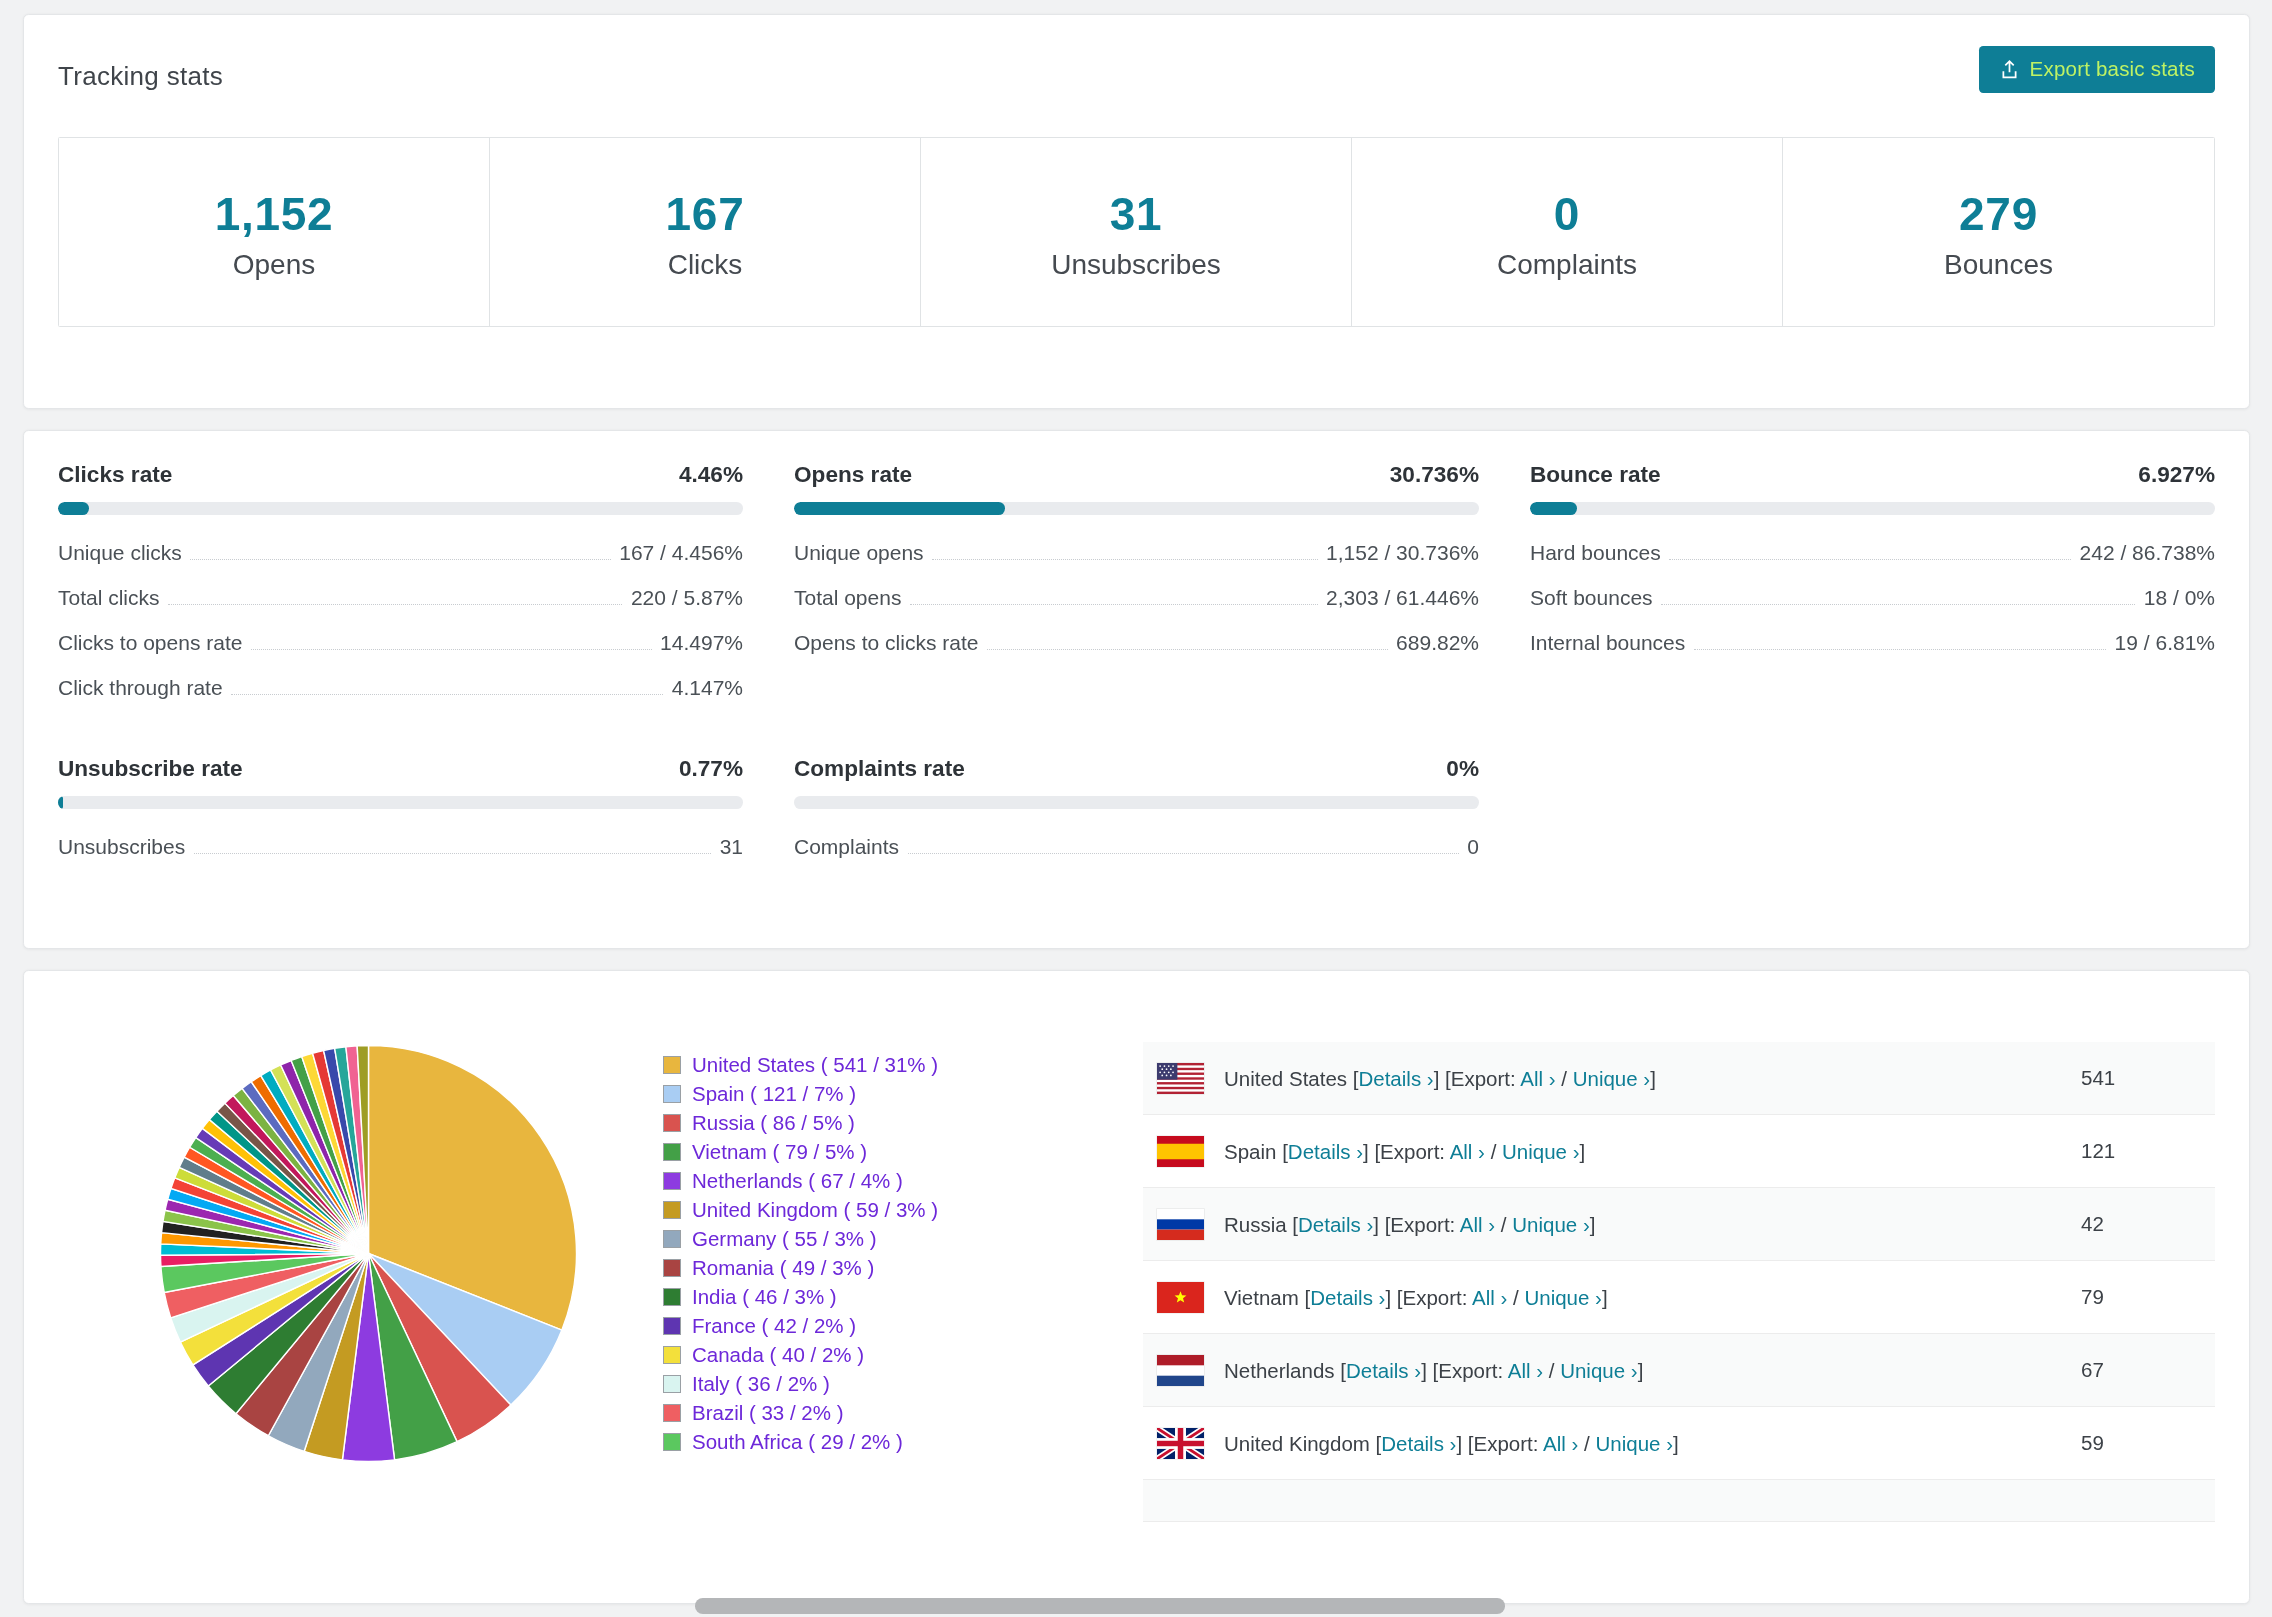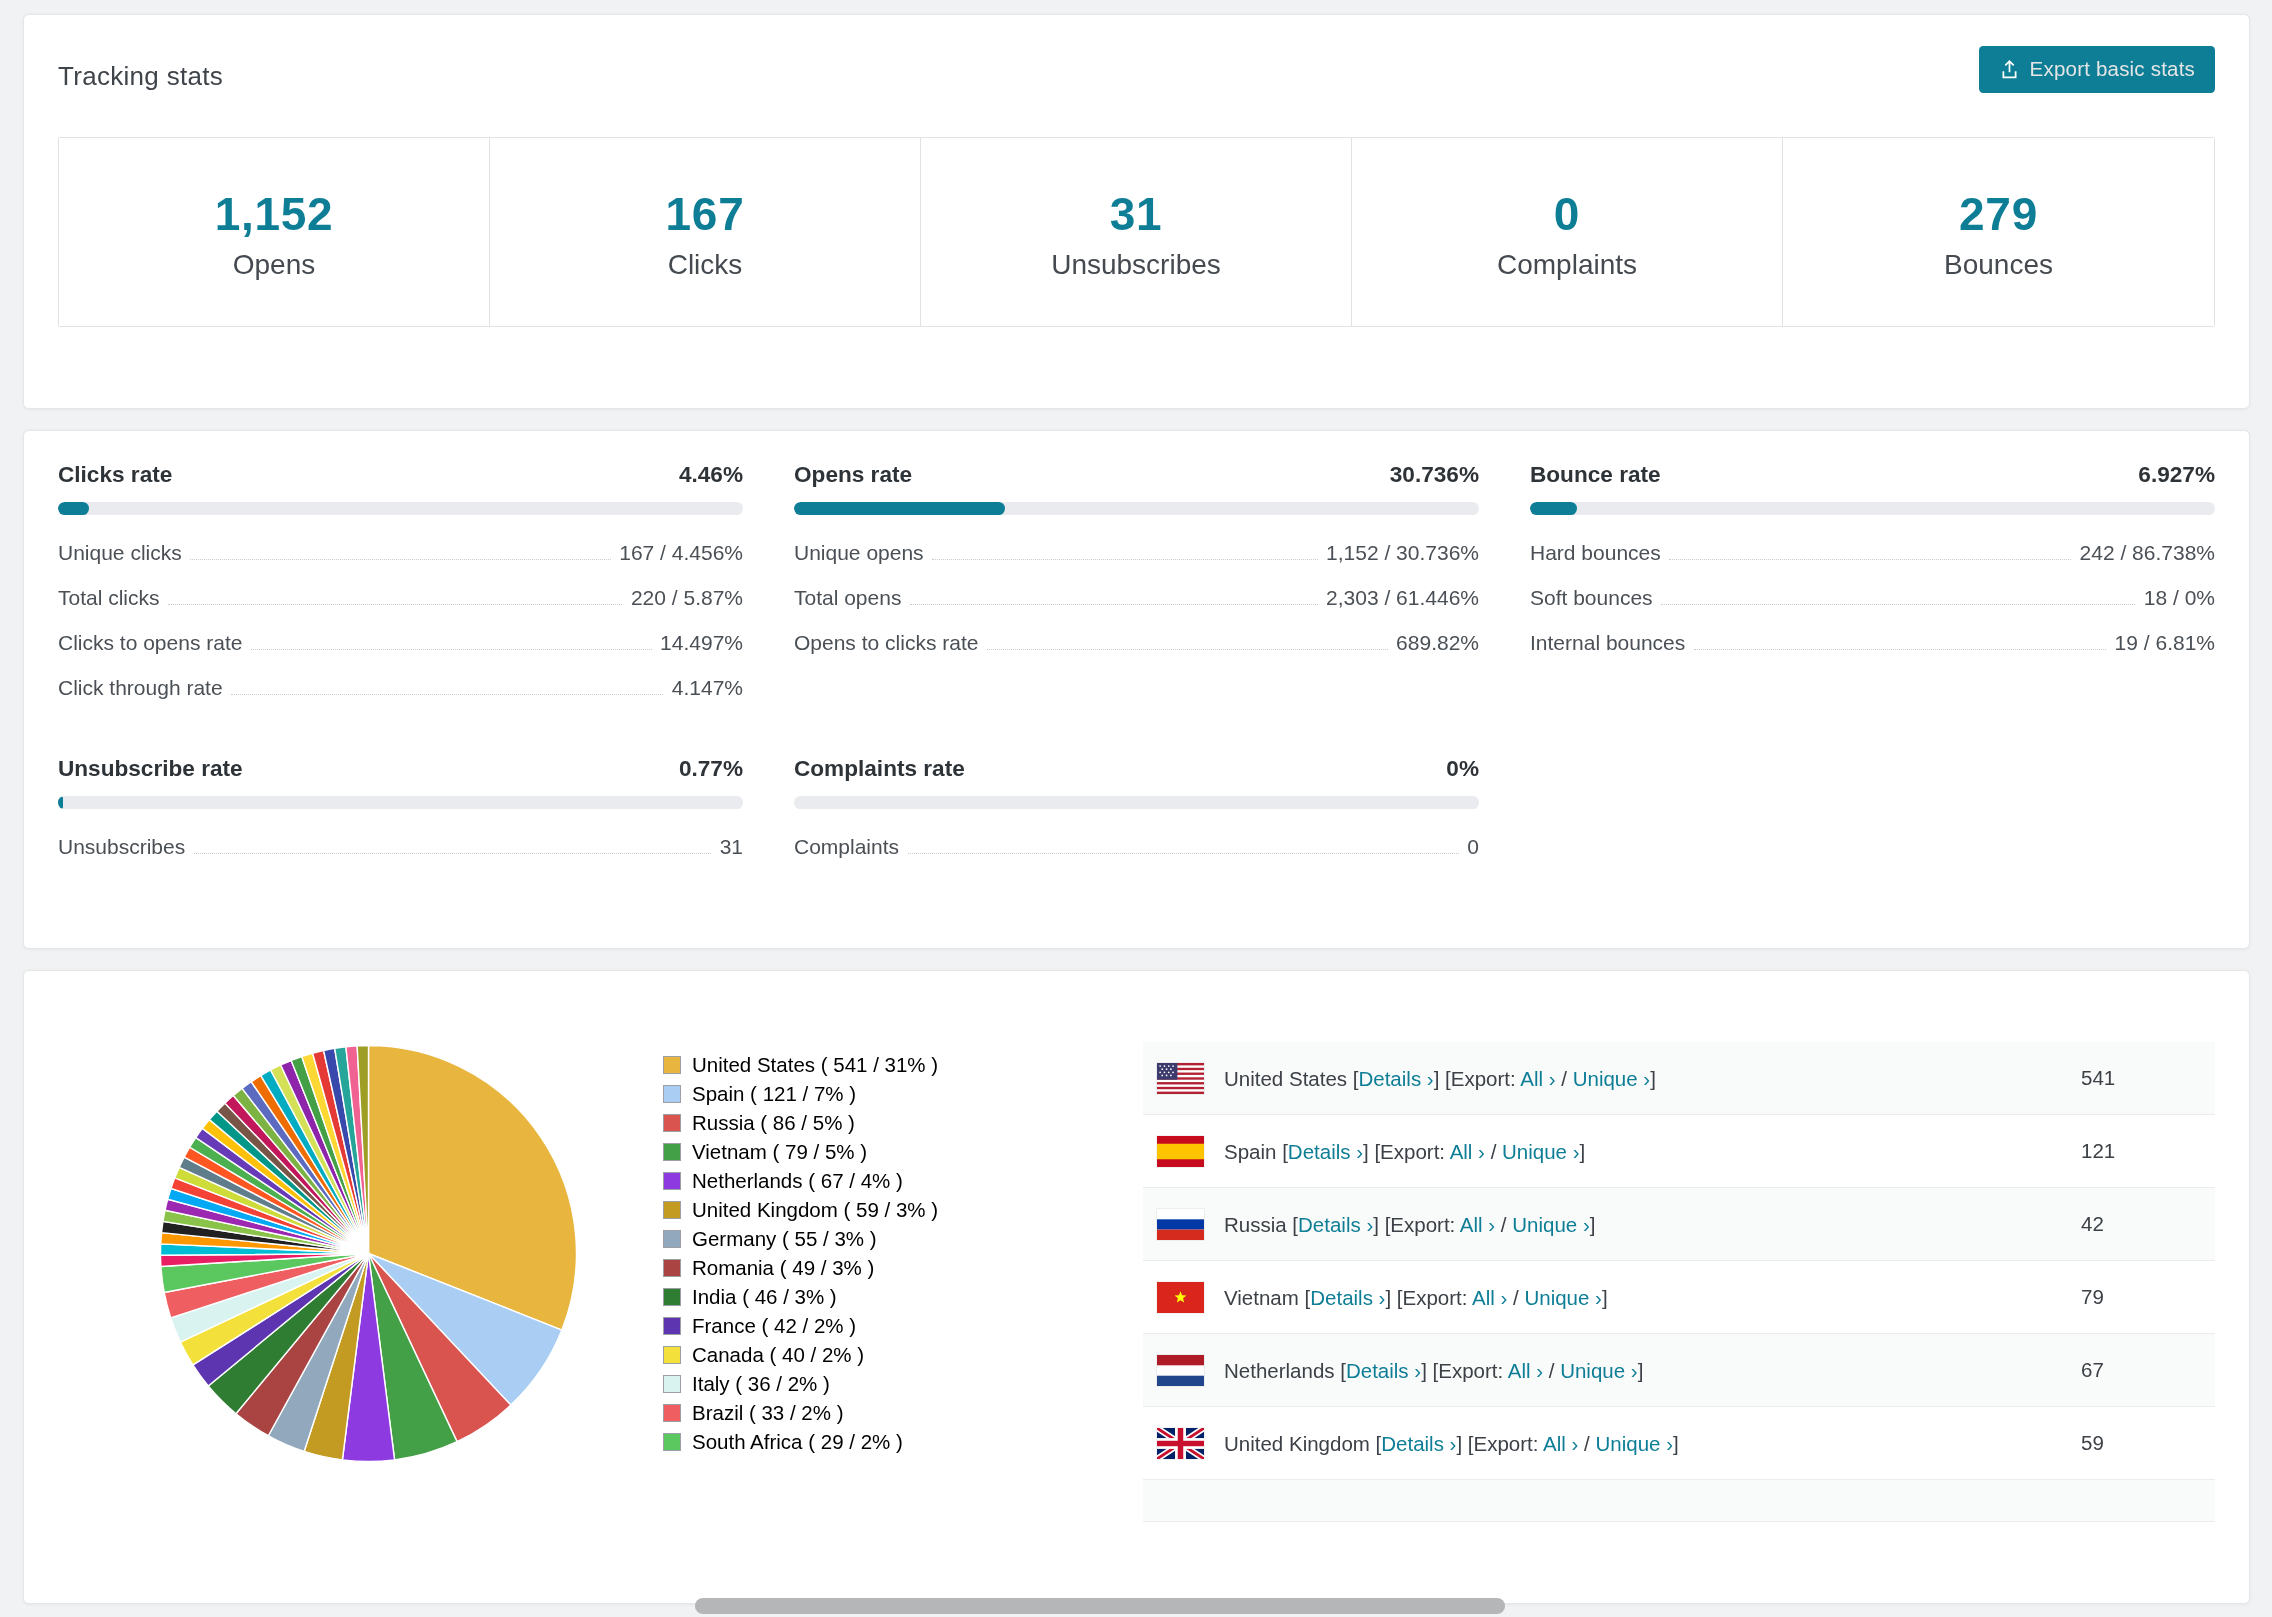--- a/index.html
+++ b/index.html
@@ -10,41 +10,41 @@
   .page { position:absolute; inset:0; padding:14px 23px; display:flex; flex-direction:column; gap:21px; overflow:hidden; }
 
   .card { background:#fff; border:0.7px solid #e4e6e8; border-radius:5.6px; box-shadow:0 0.7px 2.8px rgba(0,0,0,0.05); padding:31px 34px; }
   .card-tracking { height:395px; overflow:hidden; flex:none; }
   .card-rates { height:519px; overflow:hidden; flex:none; }
   .card-geo { flex:1; overflow:hidden; }
 
   .card-header { display:flex; align-items:center; justify-content:space-between; }
   .card-title { display:flex; align-items:center; gap:14px; font-size:26px; color:#3f444a; font-weight:500; letter-spacing:0.3px; height:45px;flex-direction:column; }
 
-  .btn-primary { display:inline-flex; align-items:center; gap:10px; background:var(--accent); color:#e5e5e5; font-size:20.5px;
+  .btn-primary { display:inline-flex; align-items:center; gap:10px; background:var(--accent); color:#bef264; font-size:20.5px;
     padding:11.3px 20px; border-radius:4.2px; border:none; cursor:pointer; font-family:inherit; letter-spacing:0.2px; }
 
   .stats-grid { margin-top:44px; border:0.7px solid #e0e3e5; border-radius:1.4px; display:grid; grid-template-columns:repeat(5,1fr); }
   .stat-cell { padding:49px 7px 45px; text-align:center; border-right:0.7px solid #e0e3e5; }
   .stat-cell:last-child { border-right:none; }
   .stat-value { font-size:46px; font-weight:bold; color:var(--accent); letter-spacing:0.7px; }
   .stat-label { margin-top:8.5px; font-size:28px; color:#454a50; }
 
   .rates-grid { display:grid; grid-template-columns:repeat(3,1fr); column-gap:51px; row-gap:45px; }
   .rate-head { display:flex; justify-content:space-between; align-items:baseline; font-size:22.6px; font-weight:bold; color:#2e3338; }
   .rate-bar { margin-top:14px; height:12.7px; background:#e9ebee; border-radius:6.4px; overflow:hidden; }
   .rate-fill { height:100%; background:var(--accent); border-radius:6.4px; }
   .rate-rows { margin-top:15.5px; }
   .rate-row { display:flex; align-items:flex-end; font-size:21px; color:#4a5056; padding:10.6px 0; }
   .leader { flex:1; border-bottom:1.4px dotted #c8ccd0; margin:0 8.5px 5px; }
 
   .geo-content { display:flex; align-items:flex-start; margin-top:40px; }
   .pie-wrap { margin-left:99px; width:423px; height:423px; flex:none; }
   .legend { margin-left:83px; width:339px; flex:none; padding-top:8.5px; }
-  .legend-item { display:flex; align-items:center; gap:10.6px; font-size:20.5px; color:#000000; height:29px; }
+  .legend-item { display:flex; align-items:center; gap:10.6px; font-size:20.5px; color:#6d28d9; height:29px; }
   .swatch { width:18.4px; height:18.4px; border:0.7px solid #9aa0a5; flex:none; }
 
   .geo-table { flex:1; margin-left:141px; }
   .geo-header { display:flex; font-size:21px; color:#3a3f45; padding:18.4px 14px; border-bottom:1.4px solid #e6e8ea; }
   .col-country { flex:1; display:flex; align-items:center; }
   .col-total { width:120px; flex:none; }
   .geo-row { display:flex; align-items:center; padding:20.5px 14px; border-bottom:0.7px solid #ececec; font-size:20.5px; color:#3c4147;gap:44px; }
   .geo-row:nth-child(odd) { background:#f9fafa; }
   .flag { width:47px; height:31px; margin-right:20px; flex:none; box-shadow:0 0 0 0.7px rgba(0,0,0,0.08); }
   .geo-link { color:var(--accent); text-decoration:none; cursor:pointer; }

